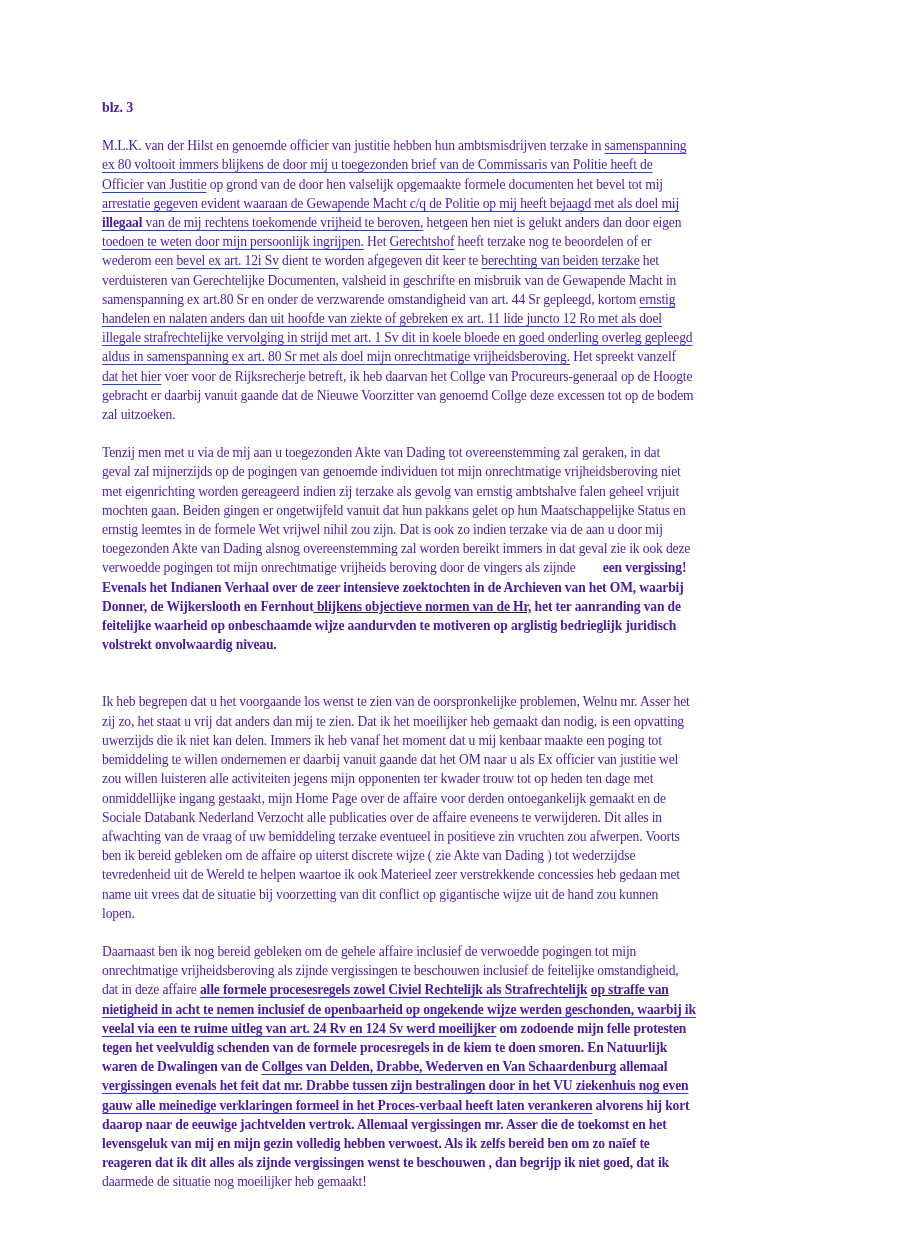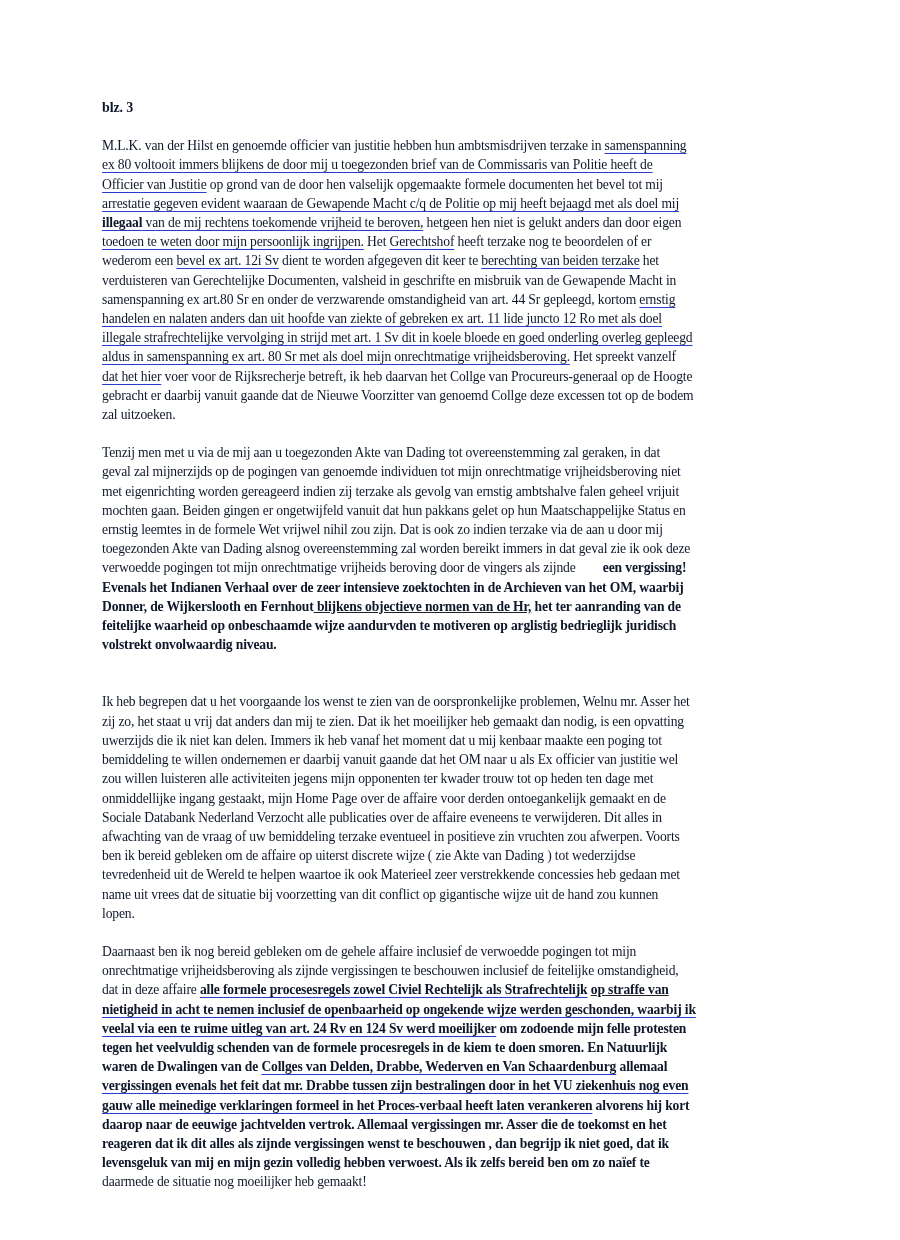--- a/index.html
+++ b/index.html
@@ -1,20 +1,20 @@
 <!DOCTYPE html>
 <html><head>
 <meta charset="utf-8">
 <style>
   html, body { margin:0; padding:0; background:#ffffff; }
   body { width:900px; height:1240px; position:relative; overflow:hidden; }
   .page {
     position:absolute; left:102px; top:98px; width:690px;
     font-family:"Liberation Serif", "DejaVu Serif", serif;
-    font-size:13.6px; line-height:19.2px; color:#0f172a;
+    font-size:13.6px; line-height:19.2px; color:#4c1d95;
     letter-spacing:-0.15px;
   }
   .pagenum { font-weight:bold; font-size:14px; margin-bottom:19px; }
   .para { margin:0 0 19px 0; }
   .para.gap { margin-bottom:38px; }
   .line { display:block; white-space:nowrap; }
   .u { text-decoration:underline; text-decoration-color:#222; }
   .ink { text-decoration:underline; text-decoration-color:#2a3bd0; text-decoration-thickness:1.3px; text-underline-offset:3px; }
 </style>
 </head>
@@ -71,18 +71,18 @@
         <span class="line"><span>Daarnaast ben ik nog bereid gebleken om de gehele affaire inclusief de verwoedde pogingen tot mijn</span></span>
         <span class="line"><span>onrechtmatige vrijheidsberoving als zijnde vergissingen te beschouwen inclusief de feitelijke omstandigheid,</span></span>
         <span class="line"><span>dat in deze affaire </span><span class="ink" style="font-weight: bold;">alle formele procesesregels zowel Civiel Rechtelijk als Strafrechtelijk</span><span style="font-weight: bold;"> </span><span class="u" style="font-weight: bold;">op straffe van</span></span>
         <span class="line"><span class="ink" style="font-weight: bold;">nietigheid in acht te nemen inclusief de openbaarheid</span><span class="ink" style="font-weight: bold;"> op ongekende wijze werden geschonden, waarbij ik</span></span>
         <span class="line"><span class="ink" style="font-weight: bold;">veelal via een te ruime uitleg van art. 24 Rv en 124 Sv werd </span><span class="ink" style="font-weight: bold;">moeilijker</span><span style="font-weight: bold;"> om zodoende mijn felle protesten</span></span>
         <span class="line"><span style="font-weight: bold;">tegen het veelvuldig schenden van de formele procesregels in de kiem te doen smoren.  En Natuurlijk</span></span>
         <span class="line"><span style="font-weight: bold;">waren de Dwalingen van de </span><span class="ink" style="font-weight: bold;">Collges van Delden, Drabbe, Wederven en Van Schaardenburg</span><span style="font-weight: bold;"> allemaal</span></span>
         <span class="line"><span class="ink" style="font-weight: bold;">vergissingen evenals het feit dat mr. Drabbe tussen zijn bestralingen door in het VU ziekenhuis nog even</span></span>
         <span class="line"><span class="ink" style="font-weight: bold;">gauw alle meinedige verklaringen formeel in het Proces-verbaal heeft laten verankeren</span><span style="font-weight: bold;"> alvorens hij kort</span></span>
         <span class="line"><span style="font-weight: bold;">daarop naar de eeuwige jachtvelden vertrok.</span><span style="font-weight: bold;">  Allemaal vergissingen mr. Asser die de toekomst en het</span></span>
+        <span class="line"><span style="font-weight: bold;">levensgeluk van mij en mijn gezin volledig hebben verwoest.  Als ik zelfs bereid ben om zo naïef te</span></span>
         <span class="line"><span style="font-weight: bold;">reageren dat ik dit alles als zijnde vergissingen wenst te beschouwen , dan begrijp ik niet goed, dat ik</span></span>
-        <span class="line"><span style="font-weight: bold;">levensgeluk van mij en mijn gezin volledig hebben verwoest.  Als ik zelfs bereid ben om zo naïef te</span></span>
         <span class="line"><span style="font-weight: normal;">daarmede de situatie nog moeilijker heb gemaakt!</span></span>
       </div>
     </div>
 </div>
 
 </body></html>

